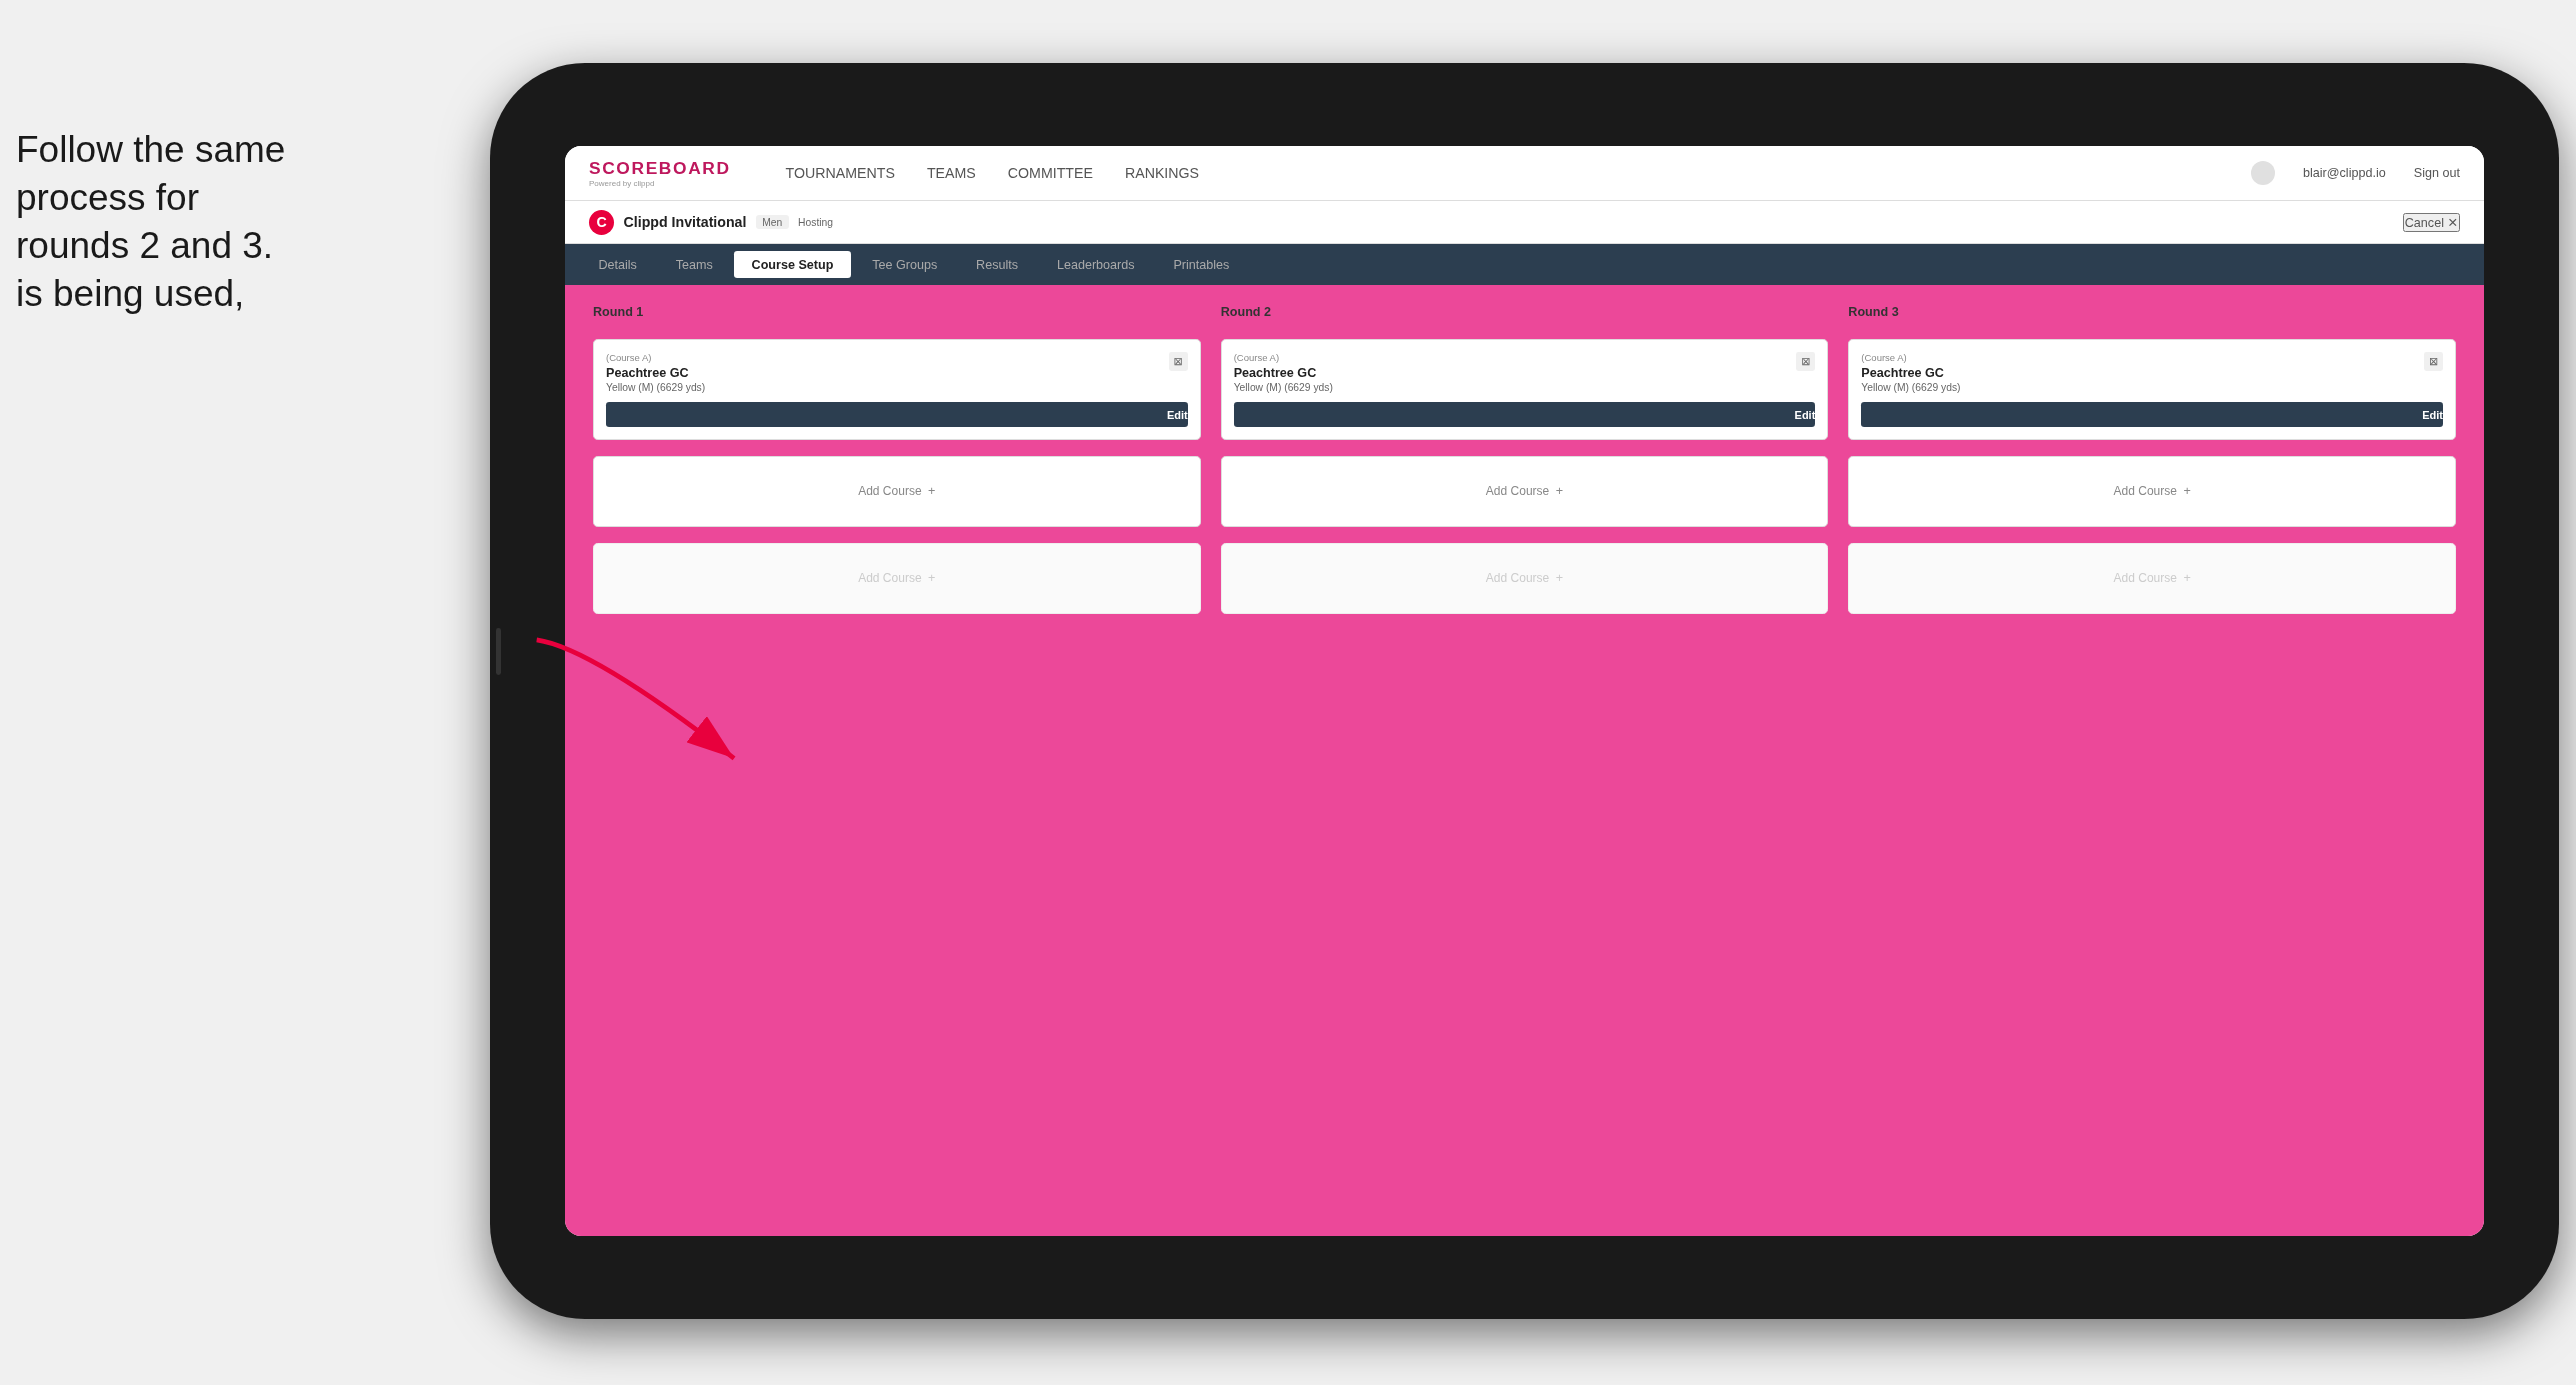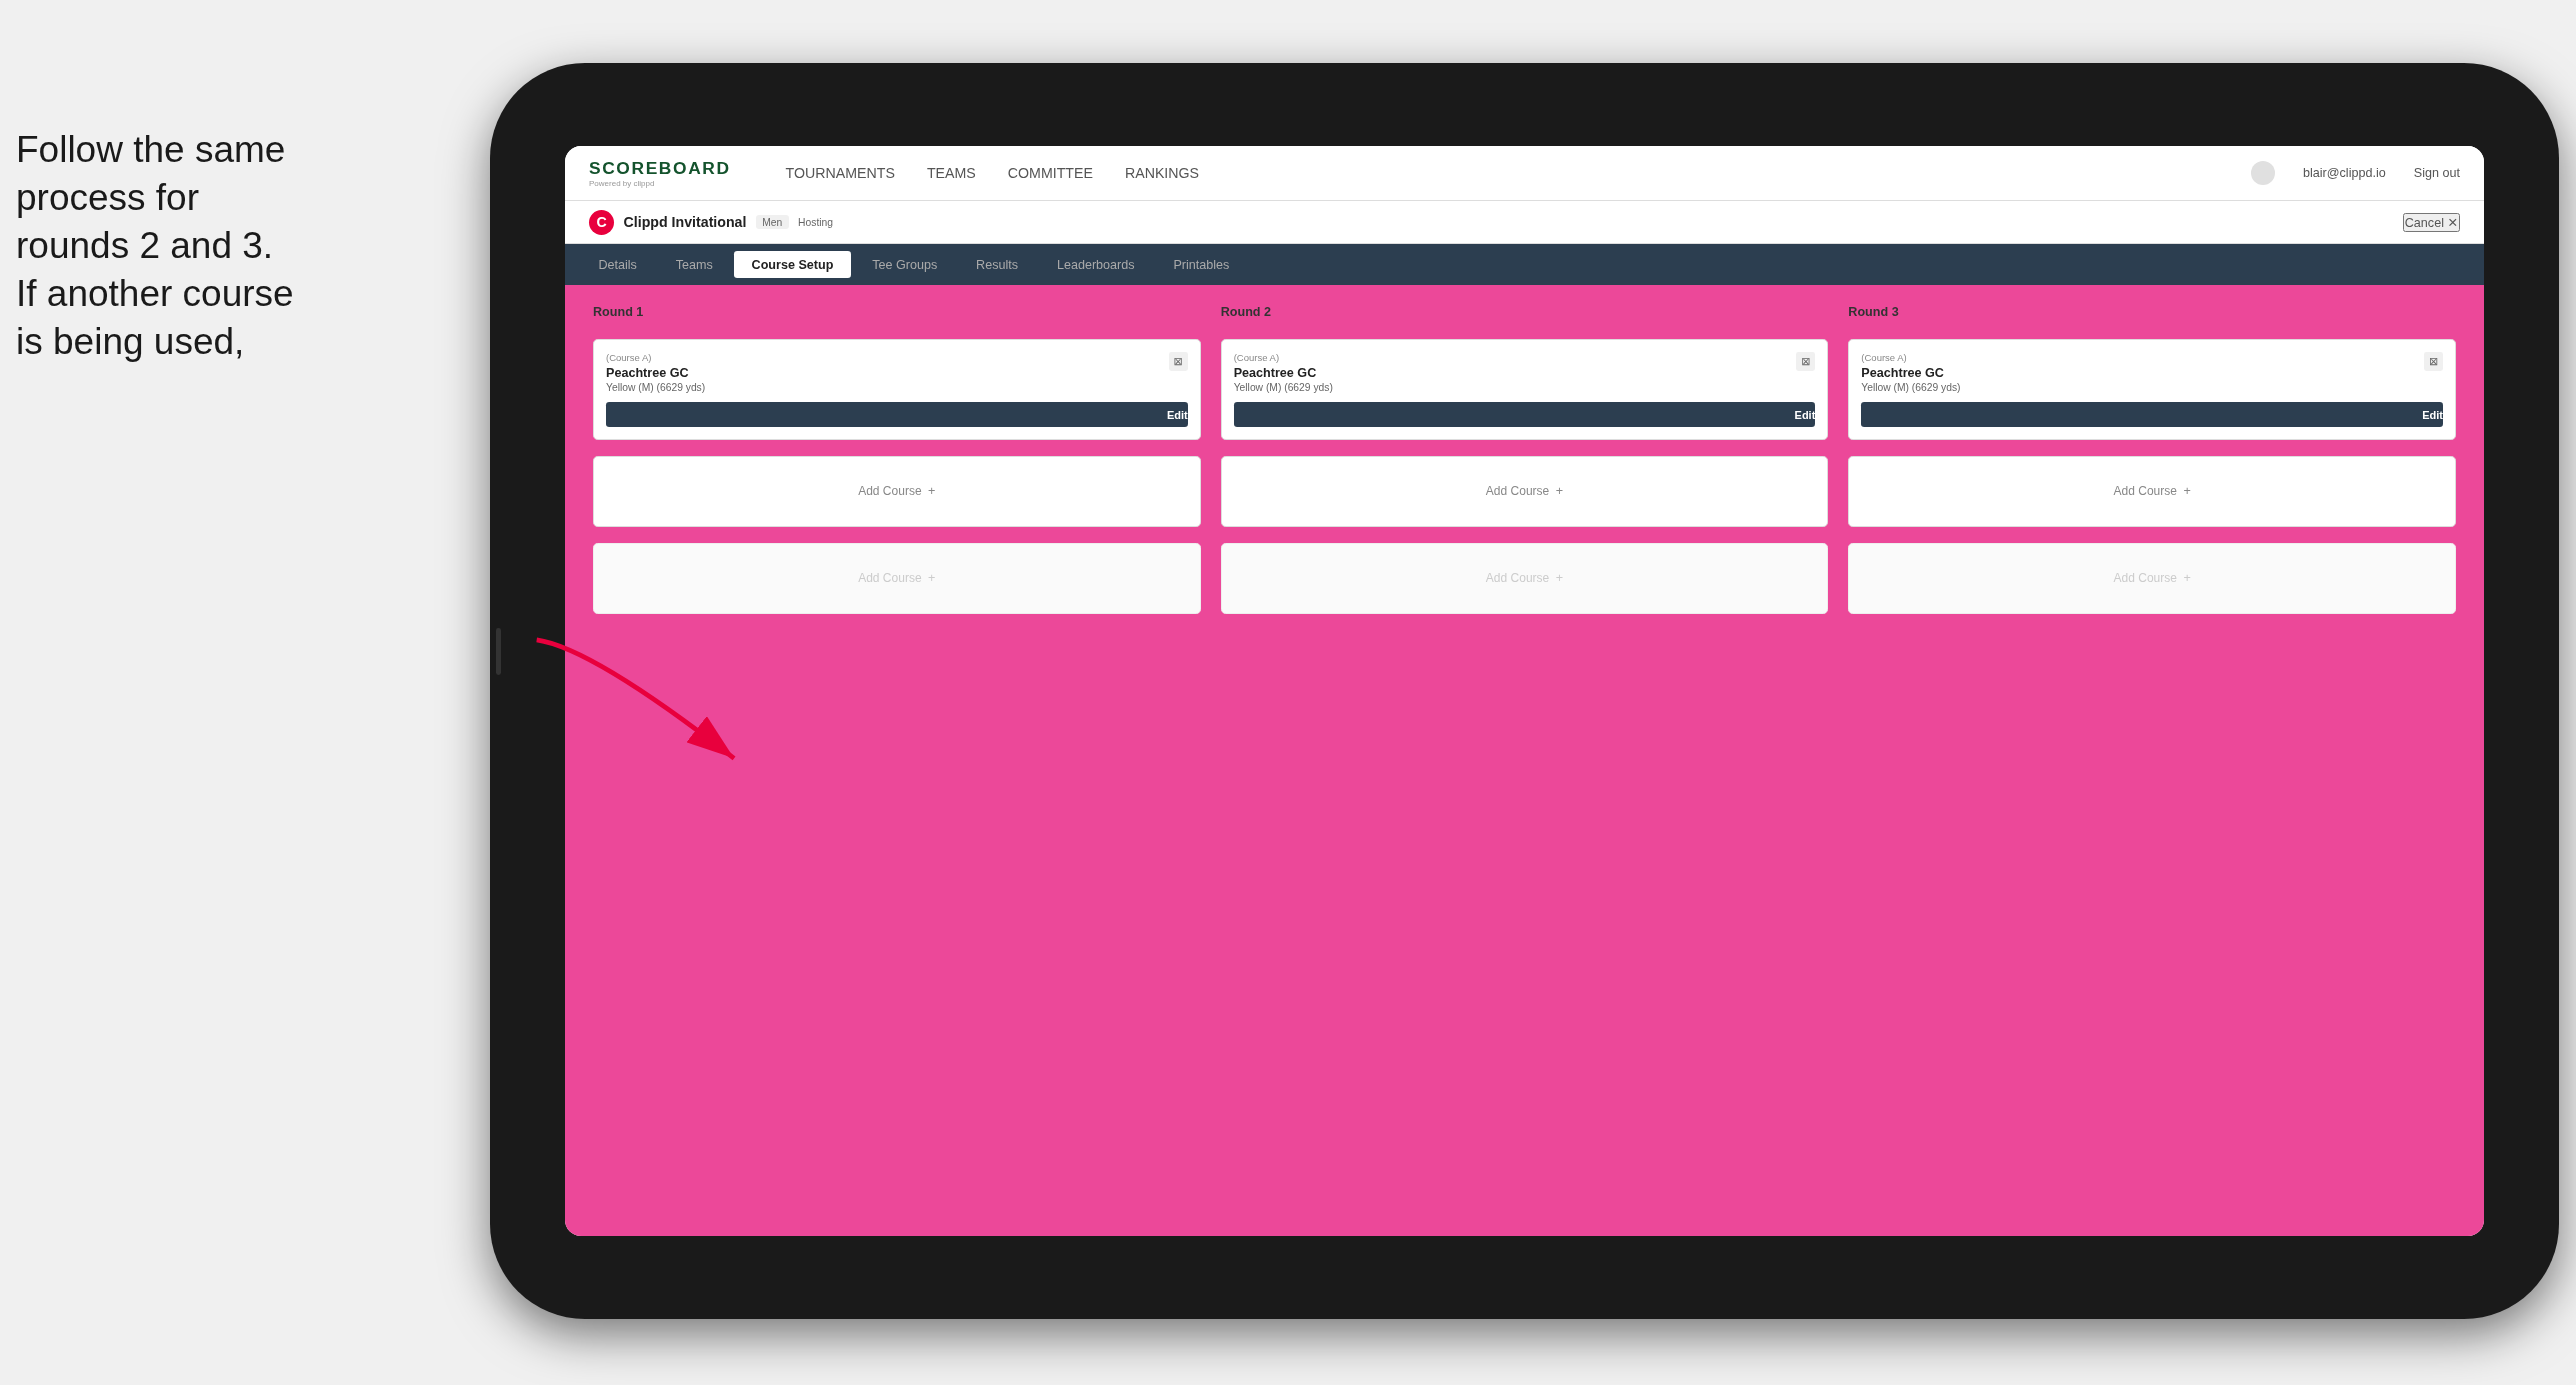--- a/index.html
+++ b/index.html
@@ -66,21 +66,21 @@
 
     .scoreboard-logo {
       display: flex;
       flex-direction: column;
       margin-right: 16px;
     }
     .scoreboard-logo .logo-main {
       font-size: 17.4px;
       font-weight: 900;
       letter-spacing: 1.6px;
-      color: #14532d;
+      color: #be185d;
     }
     .scoreboard-logo .logo-sub {
       font-size: 8px;
       color: #999;
     }
 
     .nav-links {
       display: flex;
       gap: 32px;
       flex: 1;
@@ -297,21 +297,20 @@
       z-index: 10;
     }
   </style>
 </head>
 <body>
 
 <div class="instruction-text">
   <div>Follow the same</div>
   <div>process for</div>
   <div>rounds 2 and 3.</div>
-  <div>If another course</div>
   <div>is being used,</div>
 </div>
 
 <div class="arrow-overlay">
   <svg width="300" height="174" viewBox="0 0 380 220">
     <defs>
       <marker id="arrowhead" markerWidth="10" markerHeight="7" refX="10" refY="3.5" orient="auto">
         <polygon points="0 0, 10 3.5, 0 7" fill="#e8003d"></polygon>
       </marker>
     </defs>

